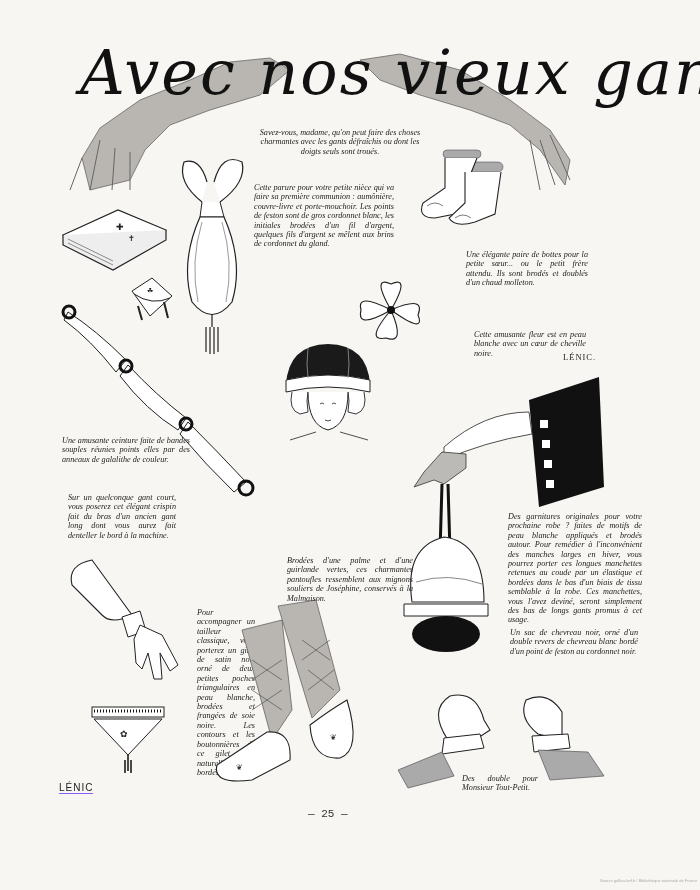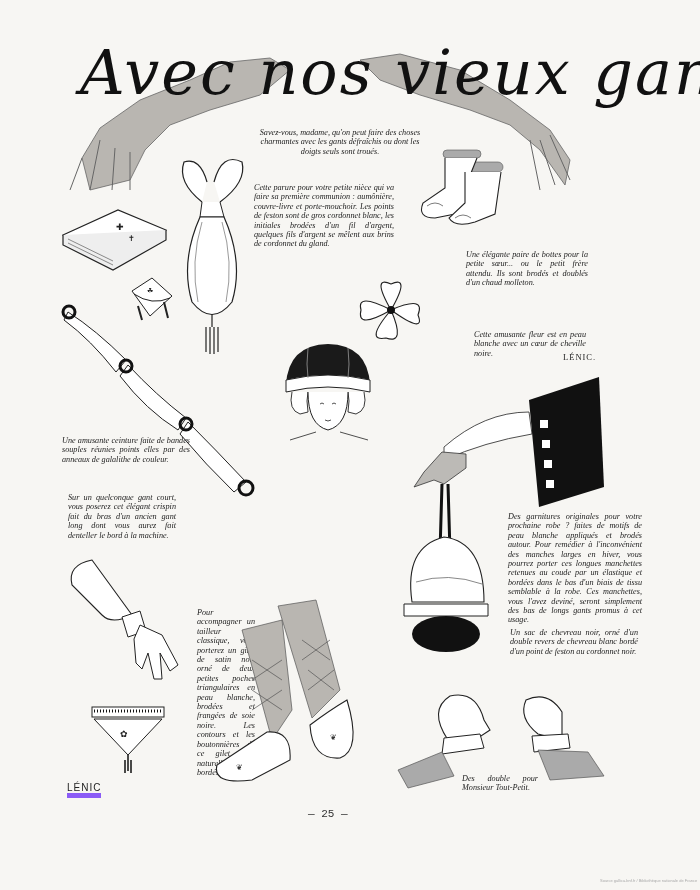--- a/index.html
+++ b/index.html
@@ -122,35 +122,36 @@
   </svg>
 
   <svg class="ill" style="left:90px;top:705px;" width="76" height="70" viewBox="0 0 76 70">
     <rect x="2" y="2" width="72" height="10" fill="#fff" stroke="#222" stroke-width="1"></rect>
     <path d="M4,6 L72,6" stroke="#111" stroke-width="3" stroke-dasharray="1,2"></path>
     <path d="M4,14 L72,14 L38,50 Z" fill="#fff" stroke="#222" stroke-width="1"></path>
     <text x="30" y="32" font-size="9" fill="#222">✿</text>
     <path d="M38,50 L38,66 M35,55 L35,68 M41,55 L41,68" stroke="#111" stroke-width="1.5"></path>
   </svg>
 
-  <div class="sig" style="left:67px;top:782px;border-bottom:5px solid #8b5cf6;">LÉNIC</div>
+  <div class="sig" style="left:59px;top:782px;border-bottom:1px solid #8b5cf6;">LÉNIC</div>
 
   <div class="cap" style="left:197px;top:608px;width:58px;">Pour accompagner un tailleur classique, vous porterez un gilet de satin noir orné de deux petites poches triangulaires en peau blanche, brodées et frangées de soie noire. Les contours et les boutonnières de ce gilet sont naturellement bordés de peau.</div>
 
   <svg class="ill" style="left:212px;top:600px;" width="160" height="190" viewBox="0 0 160 190">
     <path d="M30,30 L70,20 L80,110 L60,140 Z" fill="#b9b6b1" stroke="#555" stroke-width="0.7"></path>
     <path d="M66,6 L104,0 L128,90 L100,118 Z" fill="#b9b6b1" stroke="#555" stroke-width="0.7"></path>
     <path d="M40,60 L70,80 M70,60 L40,80 M40,90 L70,110 M70,90 L40,110" stroke="#555" stroke-width="0.7"></path>
     <path d="M90,40 L118,60 M118,40 L90,60 M96,70 L122,90 M122,70 L96,90" stroke="#555" stroke-width="0.7"></path>
     <path d="M5,165 Q0,185 40,180 L78,160 Q80,130 55,132 Z" fill="#fff" stroke="#222" stroke-width="1.1"></path>
     <path d="M98,125 Q100,160 128,158 Q150,150 135,100 Q118,110 98,125 Z" fill="#fff" stroke="#222" stroke-width="1.1"></path>
     <text x="24" y="170" font-size="8" fill="#333">❦</text>
     <text x="118" y="140" font-size="8" fill="#333">❦</text>
   </svg>
 
+  <div class="cap" style="left:287px;top:556px;width:126px;">Brodées d'une palme et d'une guirlande vertes, ces charmantes pantoufles ressemblent aux mignons souliers de Joséphine, conservés à la Malmaison.</div>
 
   <svg class="ill" style="left:398px;top:690px;" width="210" height="100" viewBox="0 0 210 100">
     <path d="M50,50 Q30,20 52,6 Q78,0 86,30 L92,40 L80,48 L74,46 Z" fill="#fff" stroke="#222" stroke-width="1.1"></path>
     <path d="M46,48 L82,44 L86,58 L44,64 Z" fill="#fff" stroke="#222" stroke-width="1"></path>
     <path d="M44,62 L0,80 L10,98 L56,86 Z" fill="#aaa" stroke="#555" stroke-width="0.7"></path>
     <path d="M140,44 Q120,28 128,10 Q150,0 164,22 L164,50 Z" fill="#fff" stroke="#222" stroke-width="1.1"></path>
     <path d="M134,46 L170,44 L172,58 L136,62 Z" fill="#fff" stroke="#222" stroke-width="1"></path>
     <path d="M140,60 L190,62 L206,86 L152,90 Z" fill="#aaa" stroke="#555" stroke-width="0.7"></path>
   </svg>
 

